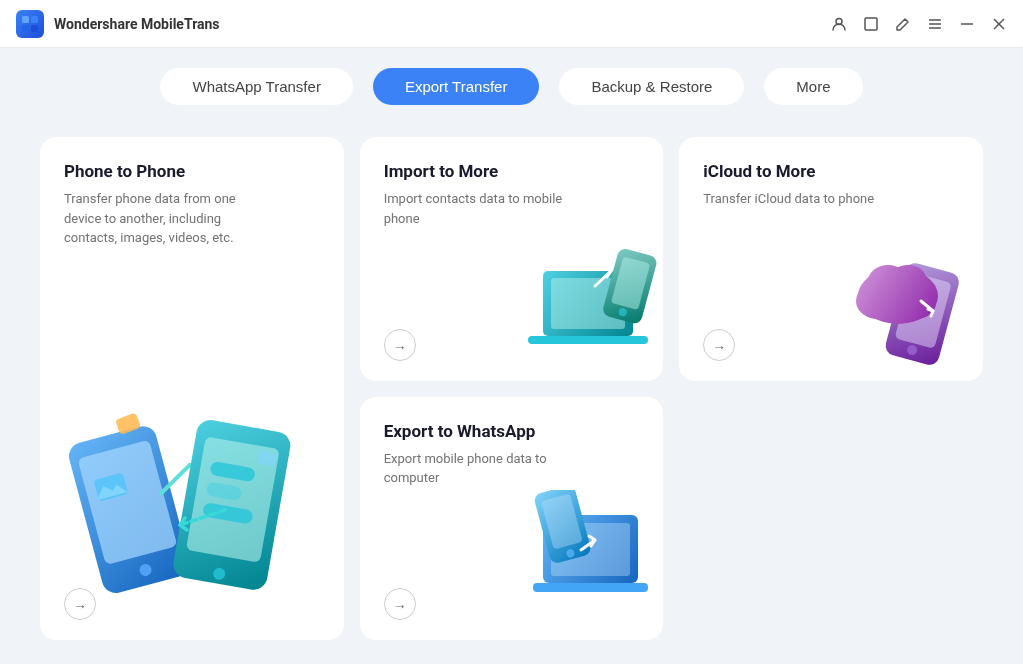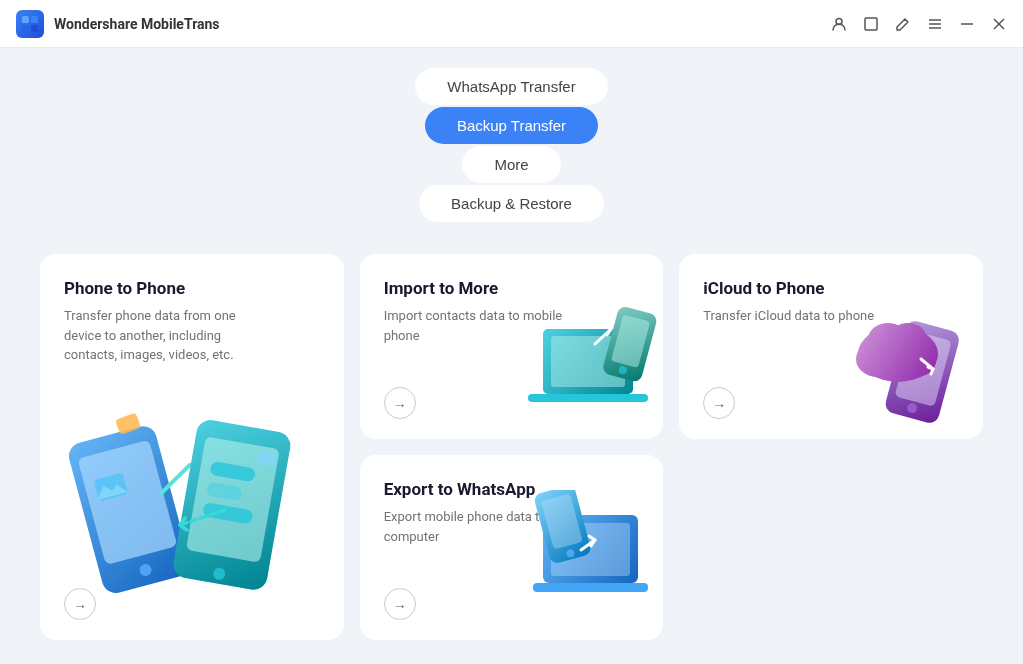--- a/index.html
+++ b/index.html
@@ -71,24 +71,23 @@
       display: flex;
       flex-direction: column;
       overflow: hidden;
     }
 
     
     .nav-tabs {
       display: flex;
       align-items: center;
       justify-content: center;
-      gap: 2px;
+      gap: 20px;
       padding: 20px 0 16px;
       background: #f0f4f8;
-      flex-direction: column;
     }
     .nav-tab {
       padding: 10px 32px;
       border-radius: 50px;
       font-size: 15px;
       font-weight: 500;
       cursor: pointer;
       border: none;
       transition: all 0.2s;
     }
@@ -239,23 +238,23 @@
         <line x1="13" y1="3" x2="3" y2="13"></line>
       </svg>
     </div>
   </div>
 </div>
 
 <div class="main-content">
 
   <nav class="nav-tabs">
     <button class="nav-tab inactive">WhatsApp Transfer</button>
-    <button class="nav-tab active">Backup Transfer</button>
+    <button class="nav-tab active">Export Transfer</button>
+    <button class="nav-tab inactive">Backup &amp; Restore</button>
     <button class="nav-tab inactive">More</button>
-    <button class="nav-tab inactive">Backup &amp; Restore</button>
   </nav>
 
   <div class="cards-container">
 
     <div class="card card-large">
       <div class="card-title">Phone to Phone</div>
       <div class="card-desc">Transfer phone data from one device to another, including contacts, images, videos, etc.</div>
 
       <div class="phones-illustration">
         <svg width="260" height="240" viewBox="0 0 260 240" fill="none" xmlns="http://www.w3.org/2000/svg">
@@ -336,21 +335,21 @@
               <stop offset="100%" stop-color="#00796b"></stop>
             </linearGradient>
           </defs>
         </svg>
       </div>
 
       <div class="card-arrow">→</div>
     </div>
 
     <div class="card">
-      <div class="card-title">iCloud to Phone</div>
+      <div class="card-title">iCloud to More</div>
       <div class="card-desc">Transfer iCloud data to phone</div>
 
       <div class="illustration-icloud">
         <svg width="150" height="140" viewBox="0 0 150 140" fill="none">
 
           <g transform="translate(65, 30) rotate(15)">
             <rect x="0" y="0" width="55" height="95" rx="10" fill="url(#purplePhone)"></rect>
             <rect x="7" y="10" width="41" height="68" rx="5" fill="#e1d5f7" opacity="0.5"></rect>
             <circle cx="27" cy="85" r="5" fill="#9c6dd8" opacity="0.7"></circle>
           </g>

